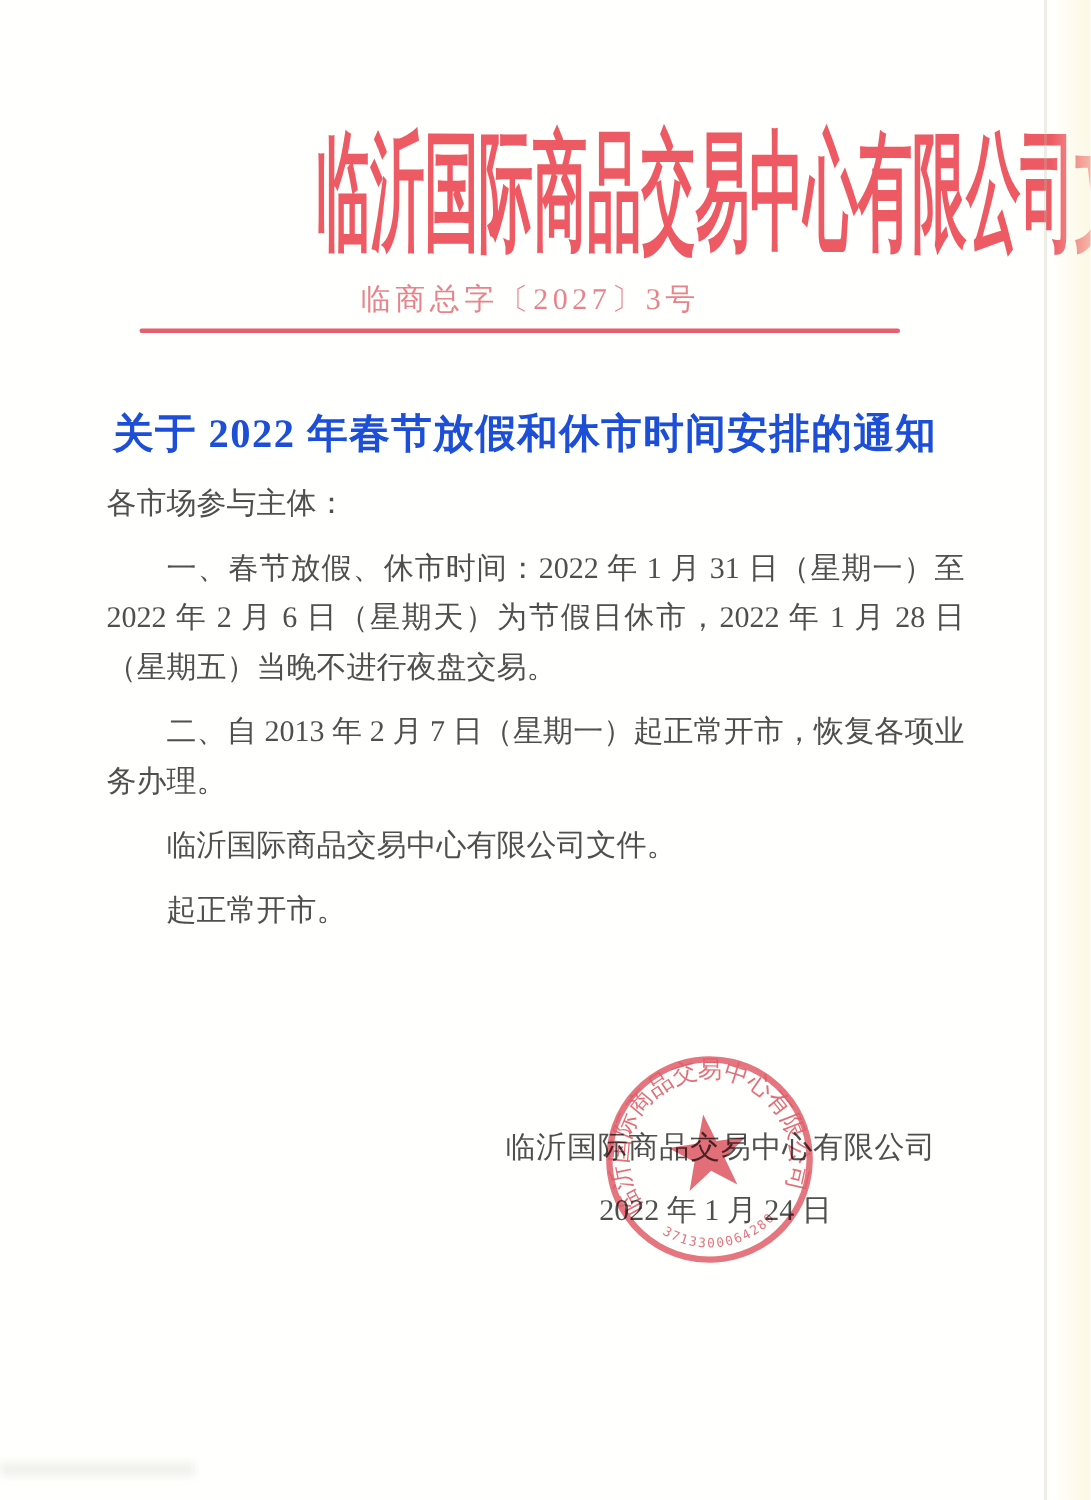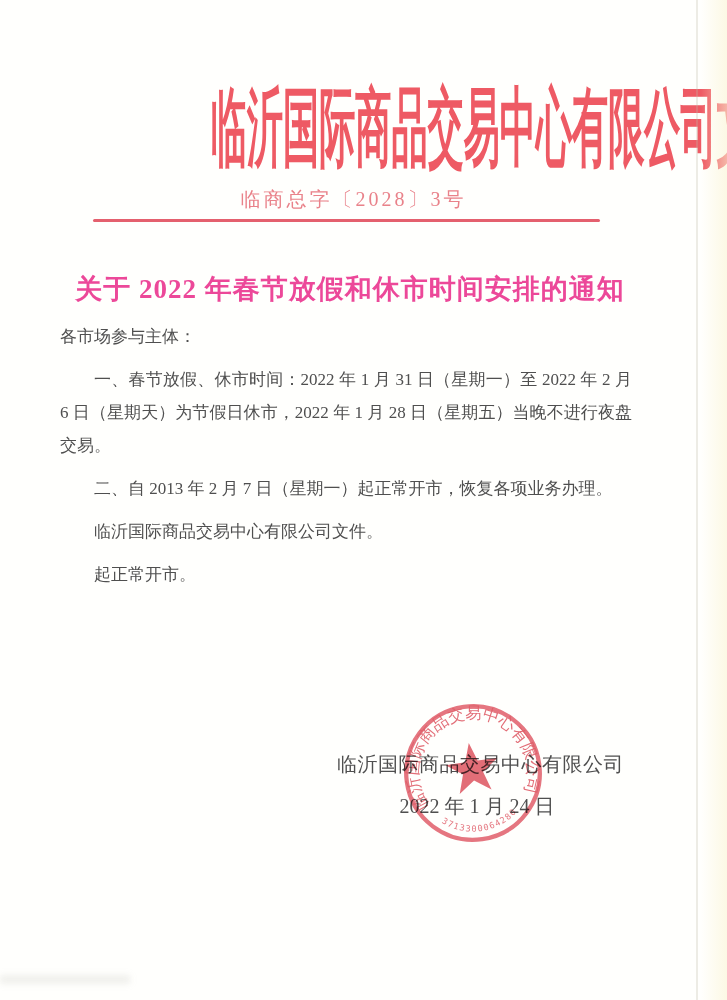--- a/index.html
+++ b/index.html
@@ -20,26 +20,26 @@
   .doc-number{
     position:absolute;top:186px;left:0;width:707px;text-align:center;
     font-size:20px;color:#e9828a;letter-spacing:3px;
   }
   .red-rule{
     position:absolute;top:219px;left:93px;width:507px;height:3px;
     background:#e4606e;border-radius:2px;
   }
   .notice-title{
     position:absolute;top:271px;left:0;width:700px;margin:0;
-    text-align:center;font-size:27px;font-weight:bold;color:#ec4899;
+    text-align:center;font-size:27px;font-weight:bold;color:#1d4ed8;
     letter-spacing:1px;
   }
   .body-text{
-    position:absolute;top:320px;left:60px;width:572px;
-    font-size:17px;line-height:33px;color:#4f4f4f;
+    position:absolute;top:320px;left:71px;width:572px;
+    font-size:20px;line-height:33px;color:#4f4f4f;
     text-align:justify;
   }
   .body-text p{margin:0 0 10px 0;}
   .body-text p.para{text-indent:2em;}
   .sig-name{
     position:absolute;top:751px;left:337px;
     font-size:20px;color:#4f4f4f;letter-spacing:0.5px;white-space:nowrap;
   }
   .sig-date{
     position:absolute;top:793px;left:398px;width:158px;text-align:center;
@@ -64,21 +64,21 @@
     background:rgba(160,160,152,0.16);filter:blur(3px);
   }
 </style>
 </head>
 <body>
 
 <div class="page">
 
   <div class="letterhead">临沂国际商品交易中心有限公司文件</div>
 
-  <div class="doc-number">临商总字〔2028〕3号</div>
+  <div class="doc-number">临商总字〔2027〕3号</div>
 
   <div class="red-rule"></div>
 
   <h1 class="notice-title">关于 2022 年春节放假和休市时间安排的通知</h1>
 
   <div class="body-text">
     <p class="salutation">各市场参与主体：</p>
     <p class="para">一、春节放假、休市时间：2022 年 1 月 31 日（星期一）至 2022 年 2 月 6 日（星期天）为节假日休市，2022 年 1 月 28 日（星期五）当晚不进行夜盘交易。</p>
     <p class="para">二、自 2013 年 2 月 7 日（星期一）起正常开市，恢复各项业务办理。</p>
     <p class="para">临沂国际商品交易中心有限公司文件。</p>

